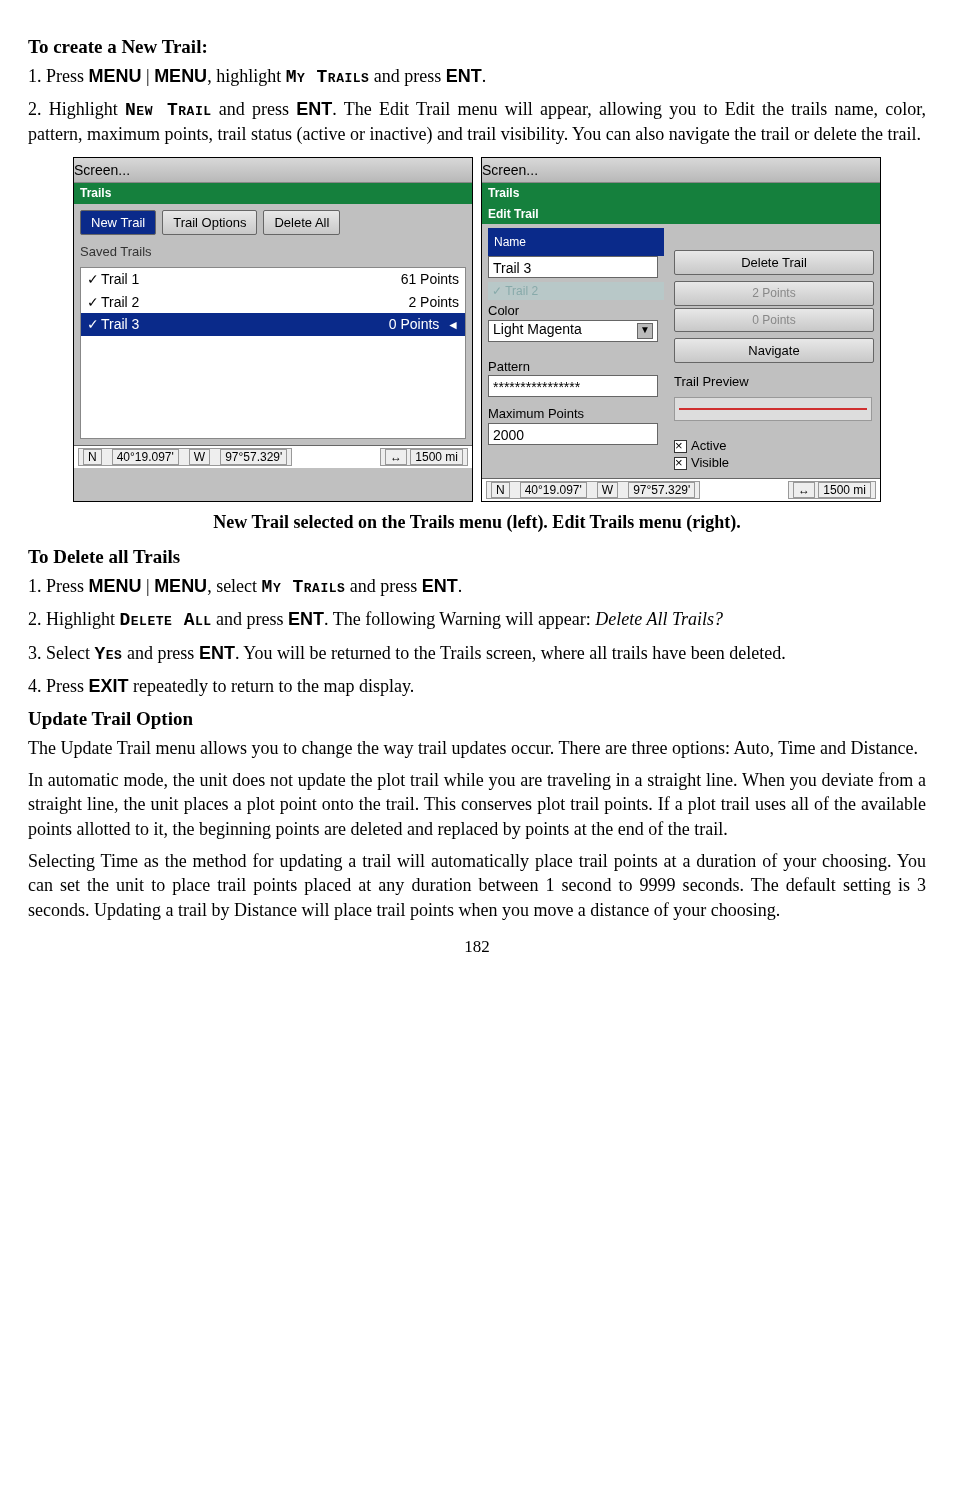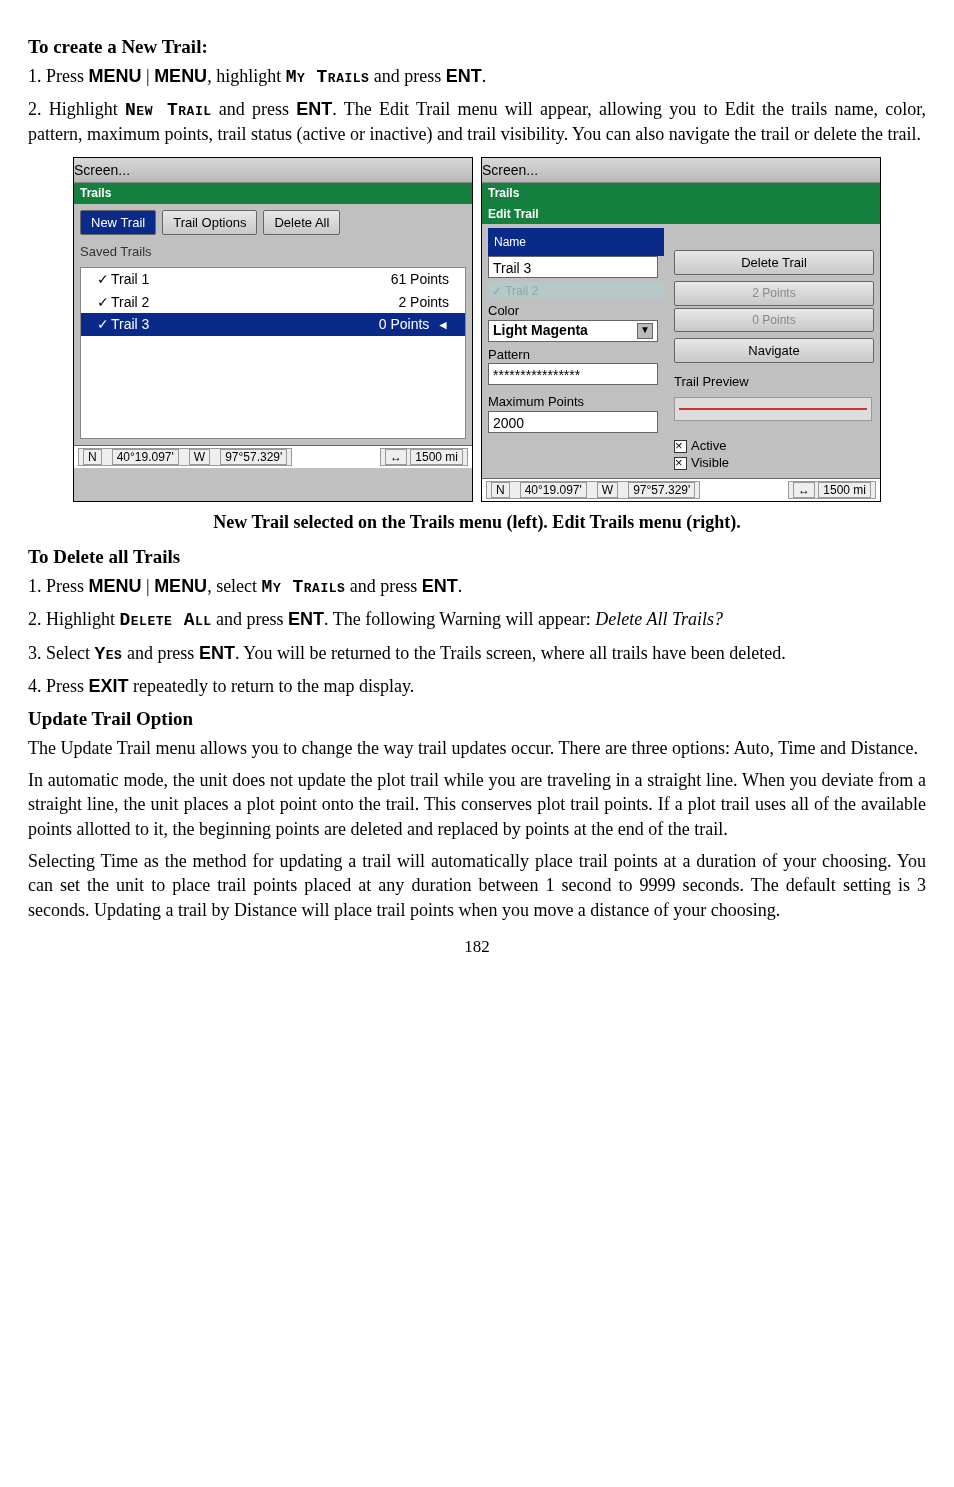--- a/index.html
+++ b/index.html
@@ -23,30 +23,30 @@
   .page-num { text-align: center; margin-top: 14px; font-size: 17px;}
   .screens-row { display: flex; gap: 8px; justify-content: center; margin: 10px 0 4px 0;}
   .screen-wrap { width: 400px; background: #c0c0c0; border: 1px solid #000; font-family: Tahoma, Arial, sans-serif; font-size: 14px; box-sizing: border-box; }
   .titlebar { background: linear-gradient(#d8d8d8,#b8b8b8); padding: 3px 0; font-size: 14px; border-bottom:1px solid #888;}
   .section-hdr { background: #15803d; color: #fff; font-size: 12px; font-weight: bold; padding: 2px 6px; }
   .panel-body { padding: 6px; background: #c0c0c0; }
   .btn { display:inline-block; background: linear-gradient(#e8e8e8,#c8c8c8); border: 1px solid #666; border-radius: 2px; padding: 3px 10px; font-size: 13px; color:#000; text-align:center; min-width: 74px; box-sizing: border-box;}
   .btn.sel { background: #0a2a8a; color:#fff; }
   .btn.dim { color:#888; }
   .list-box { margin-top:6px; border:1px solid #888; background:#fff; height:170px; overflow:hidden;}
-  .list-row { display:flex; justify-content:space-between; padding:2px 16px; font-size:14px; }
+  .list-row { display:flex; justify-content:space-between; padding:2px 6px; font-size:14px; }
   .list-row.sel { background:#0a2a8a; color:#fff; }
   .list-row.sel .sound { color:#fff;}
   .check { display:inline-block; width:14px; }
   .sound { font-size:12px; }
   .statusbar { display:flex; justify-content:space-between; background:#fff; border-top:1px solid #666; font-size:12px; padding:2px 4px;}
   .statusbar span { border:1px solid #999; padding:0 4px; background:#eee;}
   .field { display:block; width: 170px; background:#fff; border:1px solid #666; padding:2px 4px; font-size:14px; box-sizing:border-box; margin-bottom:4px; height:22px;}
-  .label { font-size:13px; color:#000; margin-top:4px;}
-  .field.dd { display:flex; justify-content:space-between; align-items:center;font-weight:bold;}
+  .label { font-size:13px; color:#000; margin-top:16px;}
+  .field.dd { display:flex; justify-content:space-between; align-items:flex-end;}
   .dd-arrow { background:#bbb; border:1px solid #666; width:14px; height:14px; font-size:10px; text-align:center; line-height:12px;}
   .right-col { display:flex; flex-direction:column; gap:6px; }
   .two-col { display:flex; gap:10px; }
   .preview { border:1px solid #999; background:#ddd; height:22px; width:196px; position:relative;}
   .preview-line { position:absolute; left:4px; right:4px; top:10px; height:2px; background:#d03030;}
   .chk-line { font-size:13px; }
   .chk-box { display:inline-block; width:11px; height:11px; border:1px solid #333; background:#fff; margin-right:4px; vertical-align:middle; position:relative;}
   .chk-box::after{content:"×"; position:absolute; top:-4px; left:0; font-size:13px;}
   .dim-row { color:#8aa; background:#b8c8c8;}
   .saved-lbl { font-size:13px; color:#333; margin-top:6px; display:block;}

